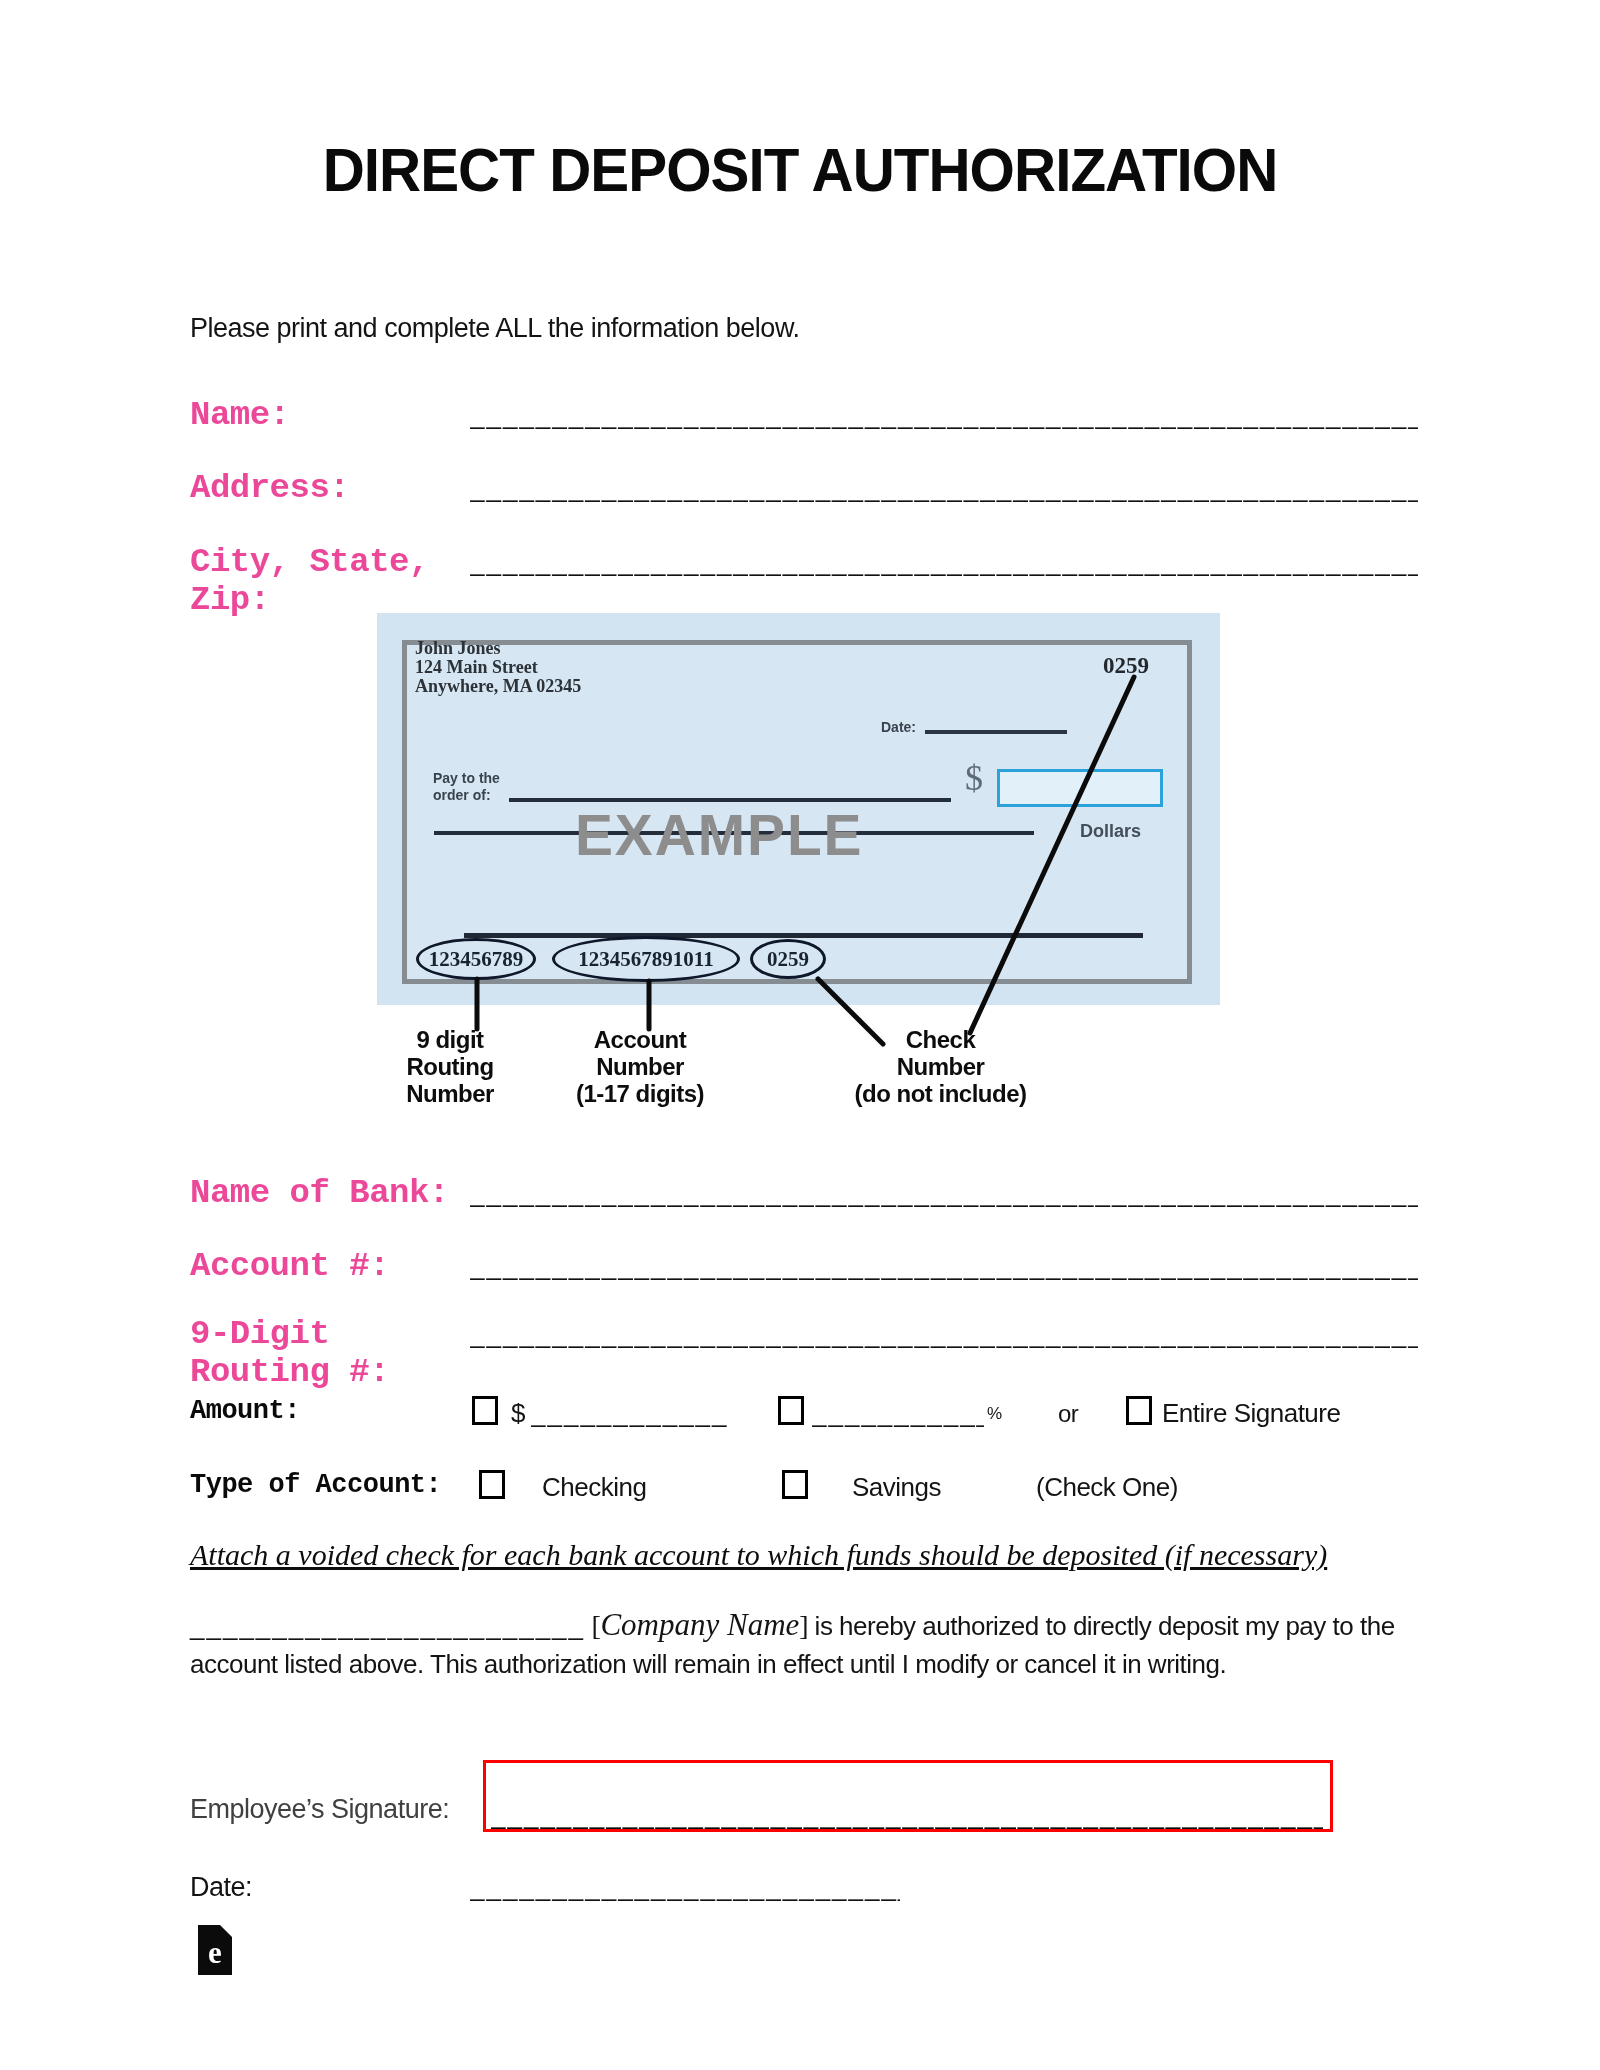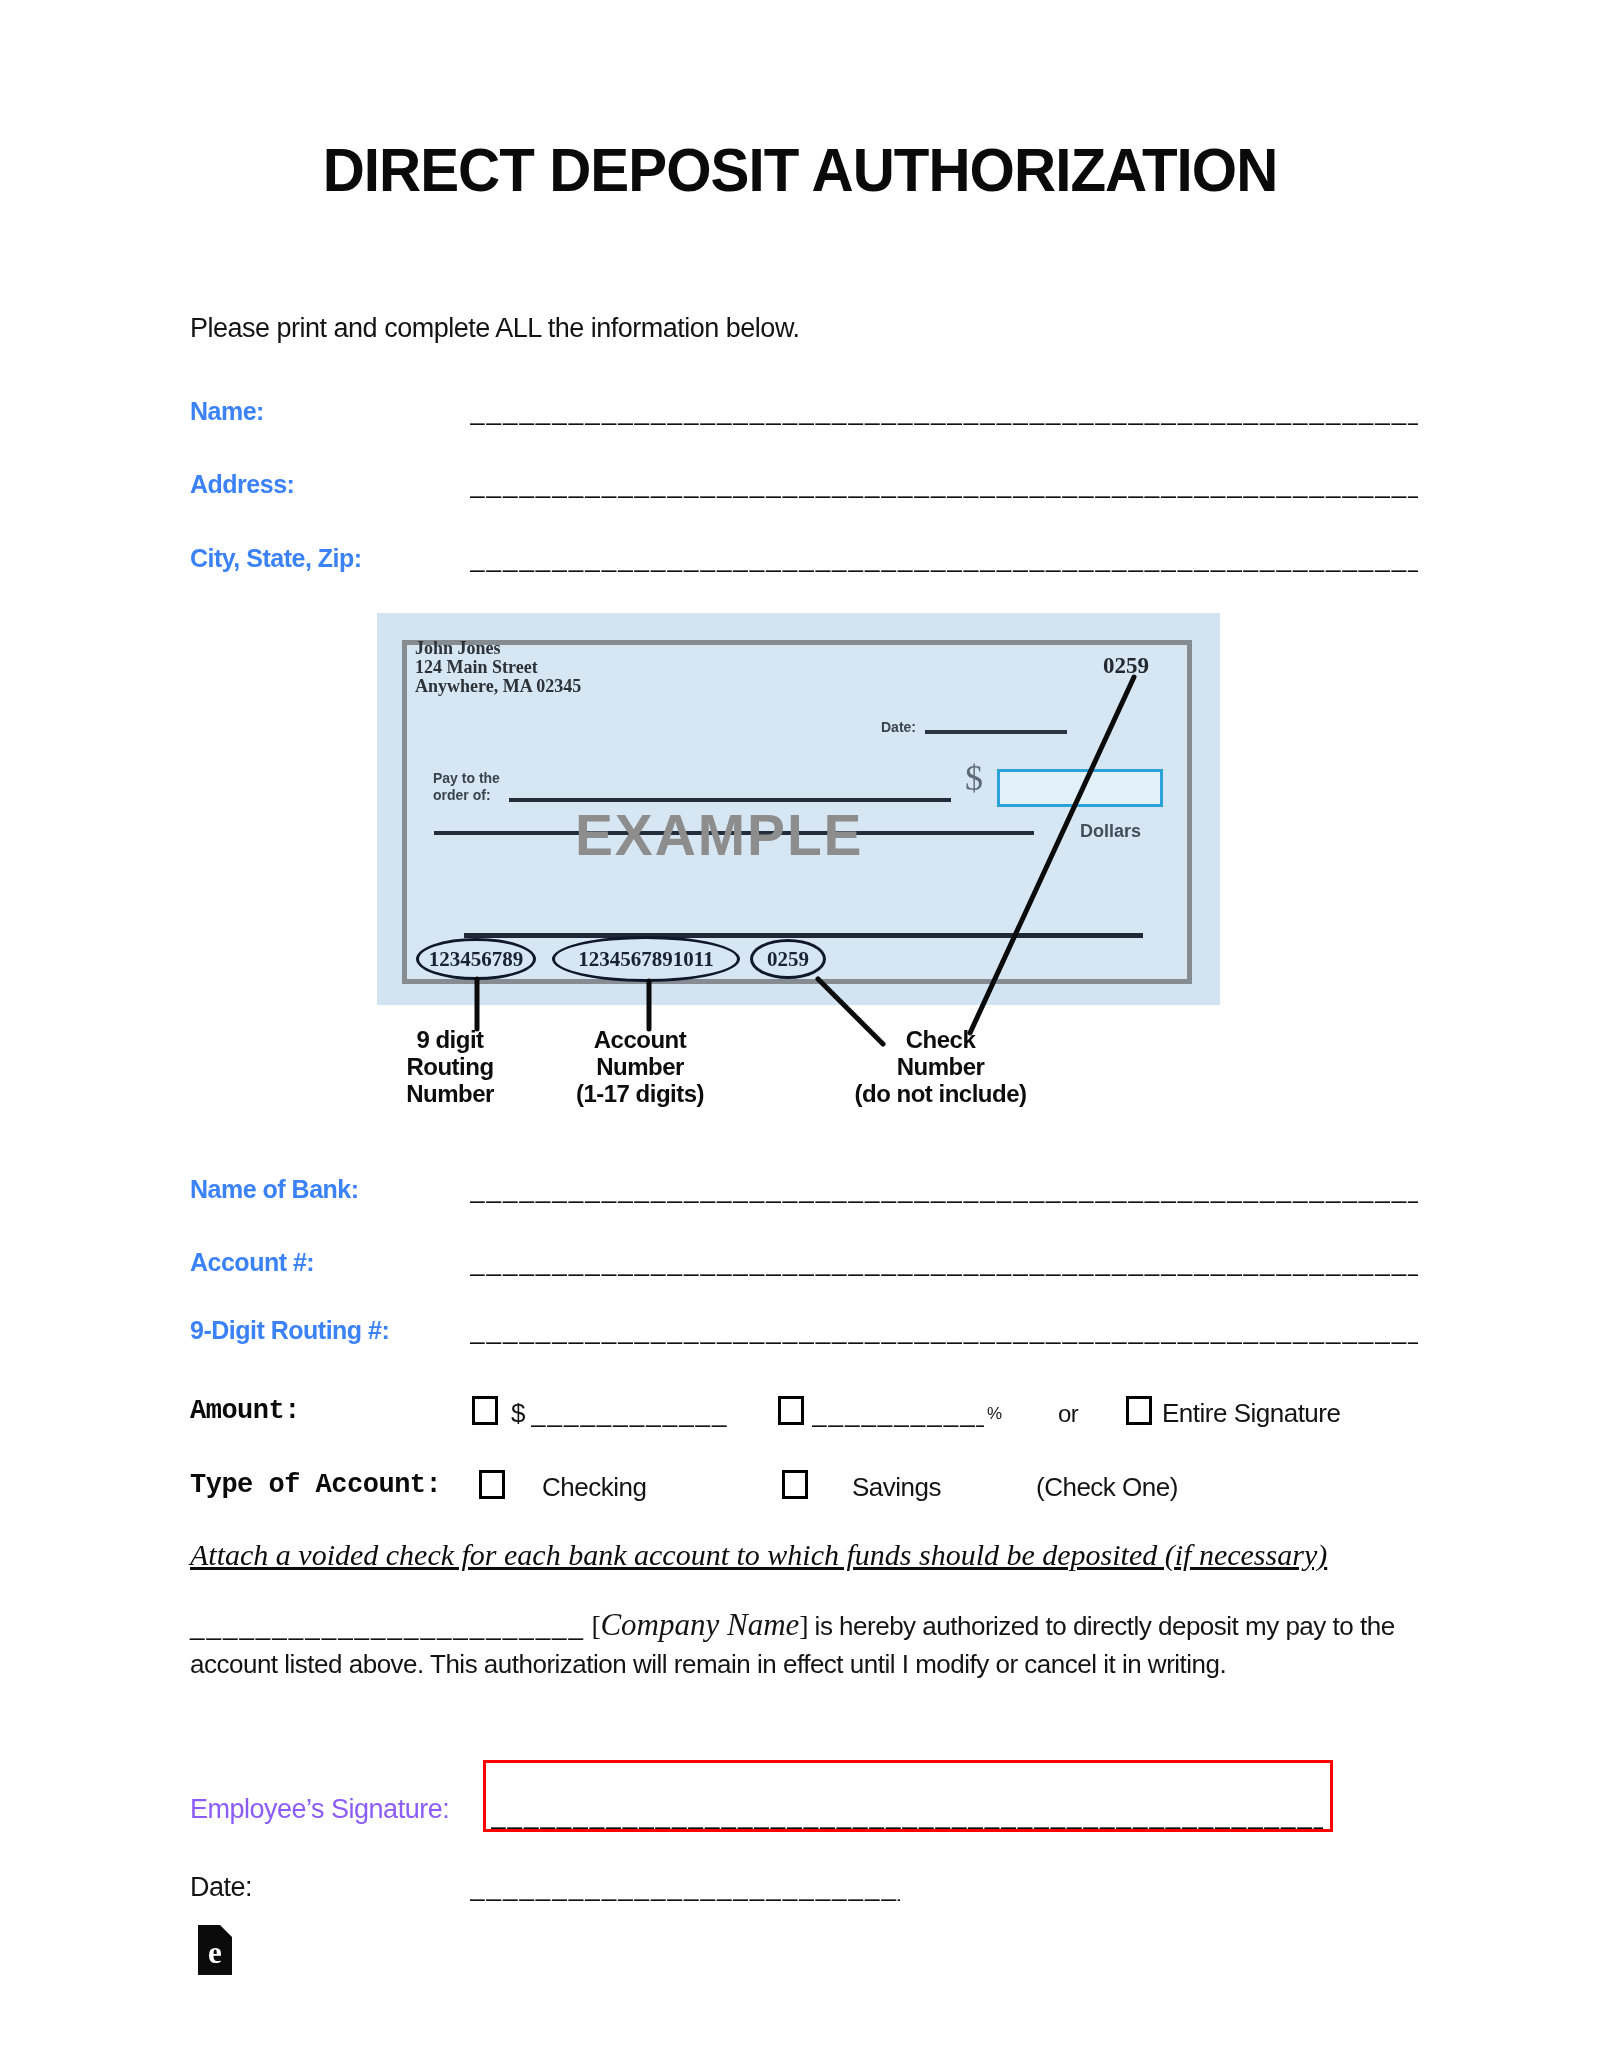--- a/index.html
+++ b/index.html
@@ -10,21 +10,21 @@
   }
   
   .title{
     position:absolute;top:134px;left:0;width:1600px;text-align:center;
     font-size:62px;font-weight:800;letter-spacing:-1px;color:#0a0a0a;
     transform:scaleX(0.94);transform-origin:center;white-space:nowrap;
   }
   .intro{position:absolute;left:190px;top:286px;font-size:27px;color:#141414;}
   
   .frow{position:absolute;left:190px;width:1240px;display:flex;align-items:baseline;}
-  .frow .lbl{flex:0 0 280px;font-size:25px;font-weight:700;color:#3b82f6;}
+  .frow .lbl{flex:0 0 280px;font-size:34px;font-weight:700;color:#ec4899;font-family:Liberation Mono, monospace;}
   .lineclip{display:inline-block;overflow:hidden;white-space:nowrap;
     font-size:26px;letter-spacing:2px;color:#111;}
   .w-long{width:948px;}
   .w-date{width:430px;}
   
   .check{position:absolute;left:377px;top:613px;width:843px;height:392px;background:#d2e4f2;}
   .check-inner{position:absolute;left:25px;top:27px;width:780px;height:334px;
     border:5px solid #858d93;background:rgba(255,255,255,0.10);}
   .payer{position:absolute;left:38px;top:26px;font-family:"Liberation Serif",serif;
     font-size:18px;line-height:19px;font-weight:600;color:#2c3237;white-space:pre-line;letter-spacing:0;}
@@ -63,21 +63,21 @@
   .opt-text{position:absolute;font-size:26px;color:#141414;}
   .uline{font-size:26px;letter-spacing:2px;white-space:nowrap;overflow:hidden;display:inline-block;}
   
   .attach-note{position:absolute;left:190px;top:1538px;width:1260px;
     font-family:"Liberation Serif",serif;font-style:italic;font-size:30px;color:#0d0d0d;letter-spacing:0;text-decoration:underline;}
   .auth{position:absolute;left:190px;top:1606px;width:1210px;font-size:26px;line-height:38px;color:#141414;}
   .auth .blank{letter-spacing:2px;}
   .auth .bracket{font-family:"Liberation Serif",serif;font-size:28px;}
   .auth .company{font-family:"Liberation Serif",serif;font-style:italic;font-size:31px;letter-spacing:0;}
   
-  .sig-lbl{position:absolute;left:190px;top:1794px;font-size:27px;color:#8b5cf6;}
+  .sig-lbl{position:absolute;left:190px;top:1794px;font-size:27px;color:#404040;}
   .sig-box{position:absolute;left:483px;top:1760px;width:844px;height:66px;border:3px solid #ff0000;}
   .sig-box .uline{position:absolute;left:5px;bottom:-2px;width:832px;}
   .date-lbl{position:absolute;left:190px;top:1872px;font-size:27px;color:#141414;}
   .date-line{position:absolute;left:470px;top:1872px;}
   
   .logo{position:absolute;left:198px;top:1925px;width:34px;height:50px;background:#0b0b0b;}
   .logo .fold{position:absolute;top:0;right:0;width:0;height:0;
     border-top:12px solid #ffffff;border-left:12px solid transparent;}
   .logo .eletter{position:absolute;left:0;right:0;top:10px;text-align:center;
     font-family:"Liberation Serif",serif;font-weight:800;font-size:31px;color:#ffffff;letter-spacing:0;}

